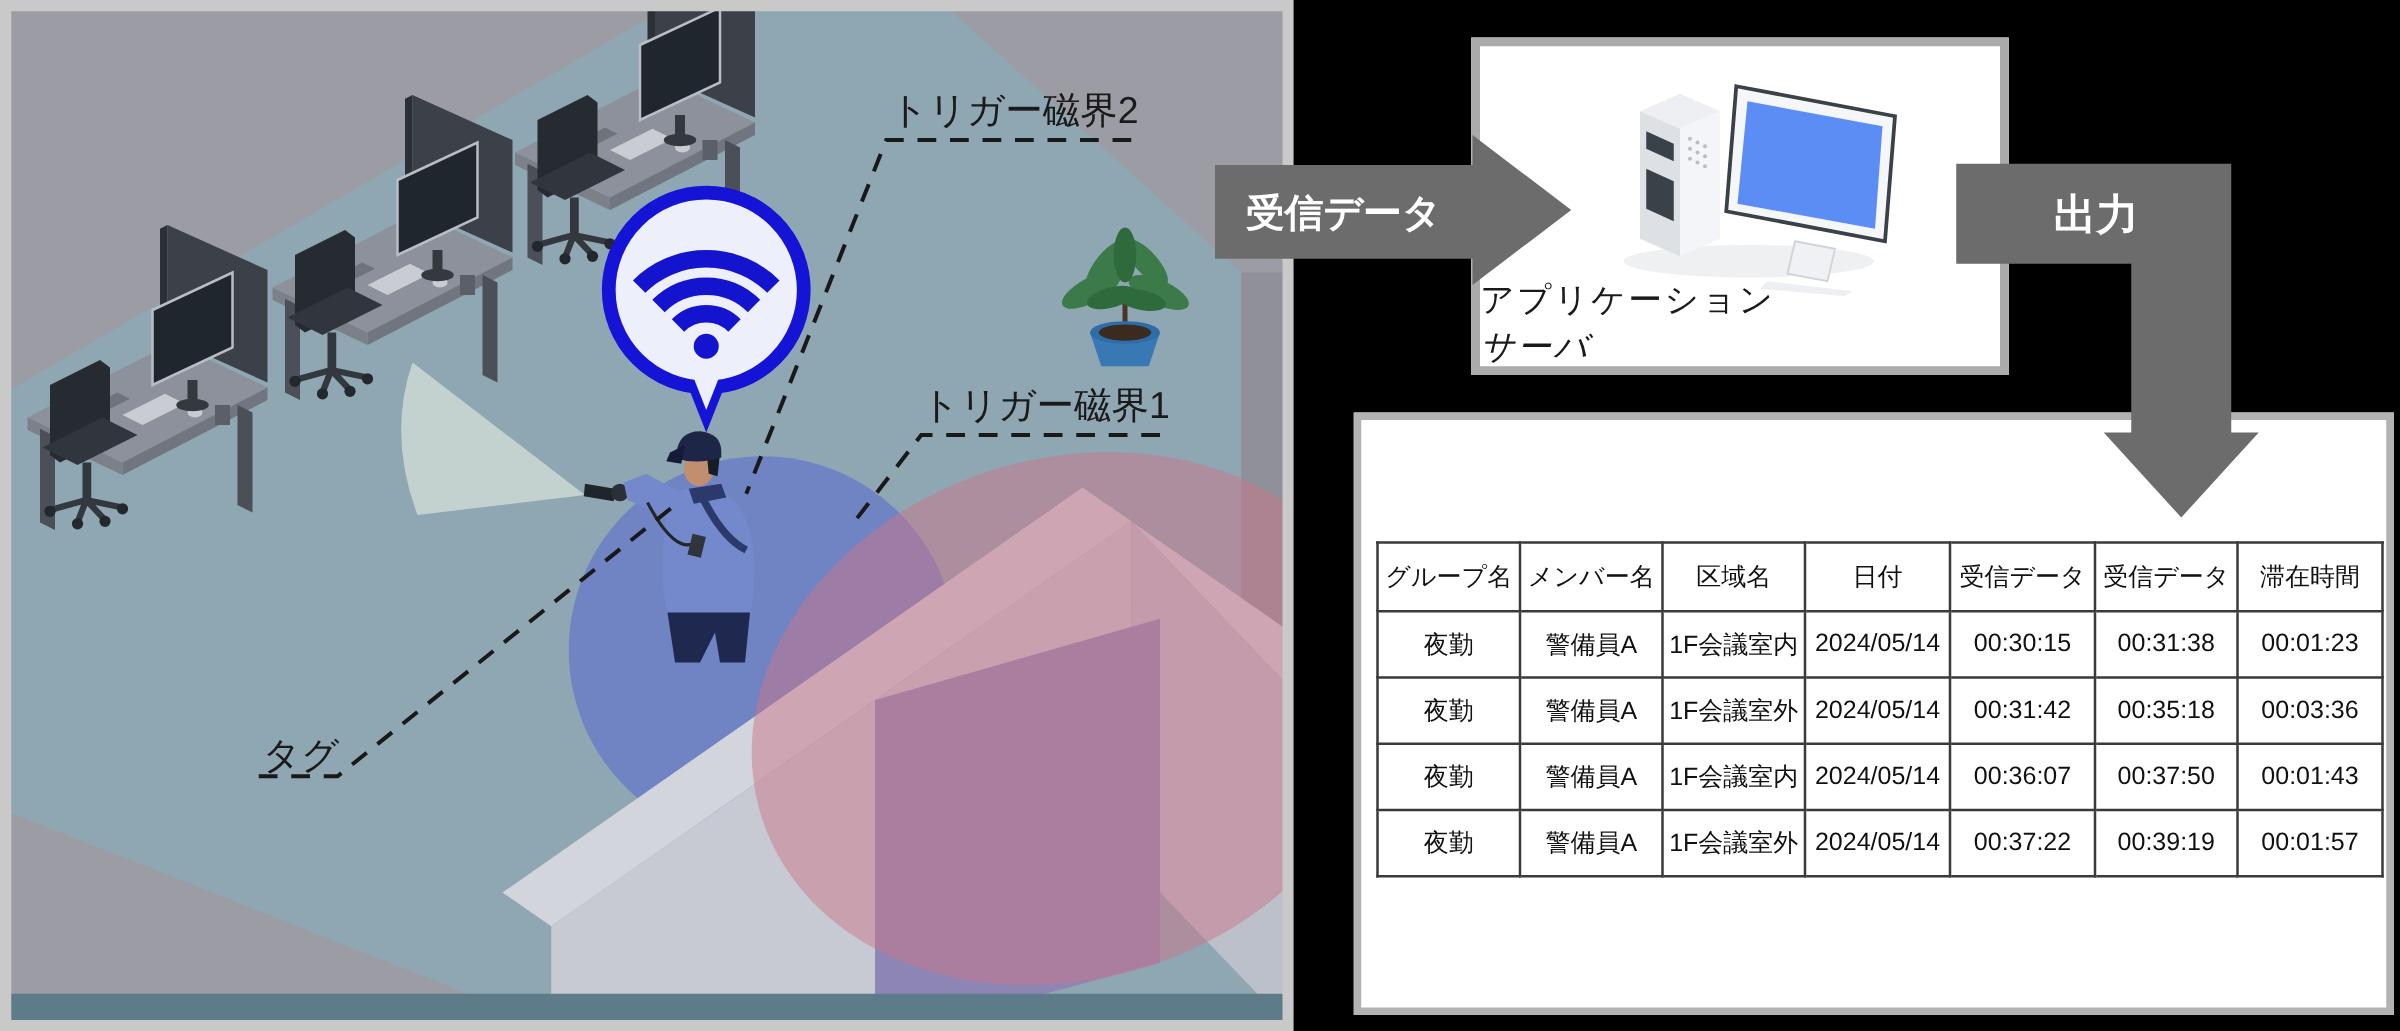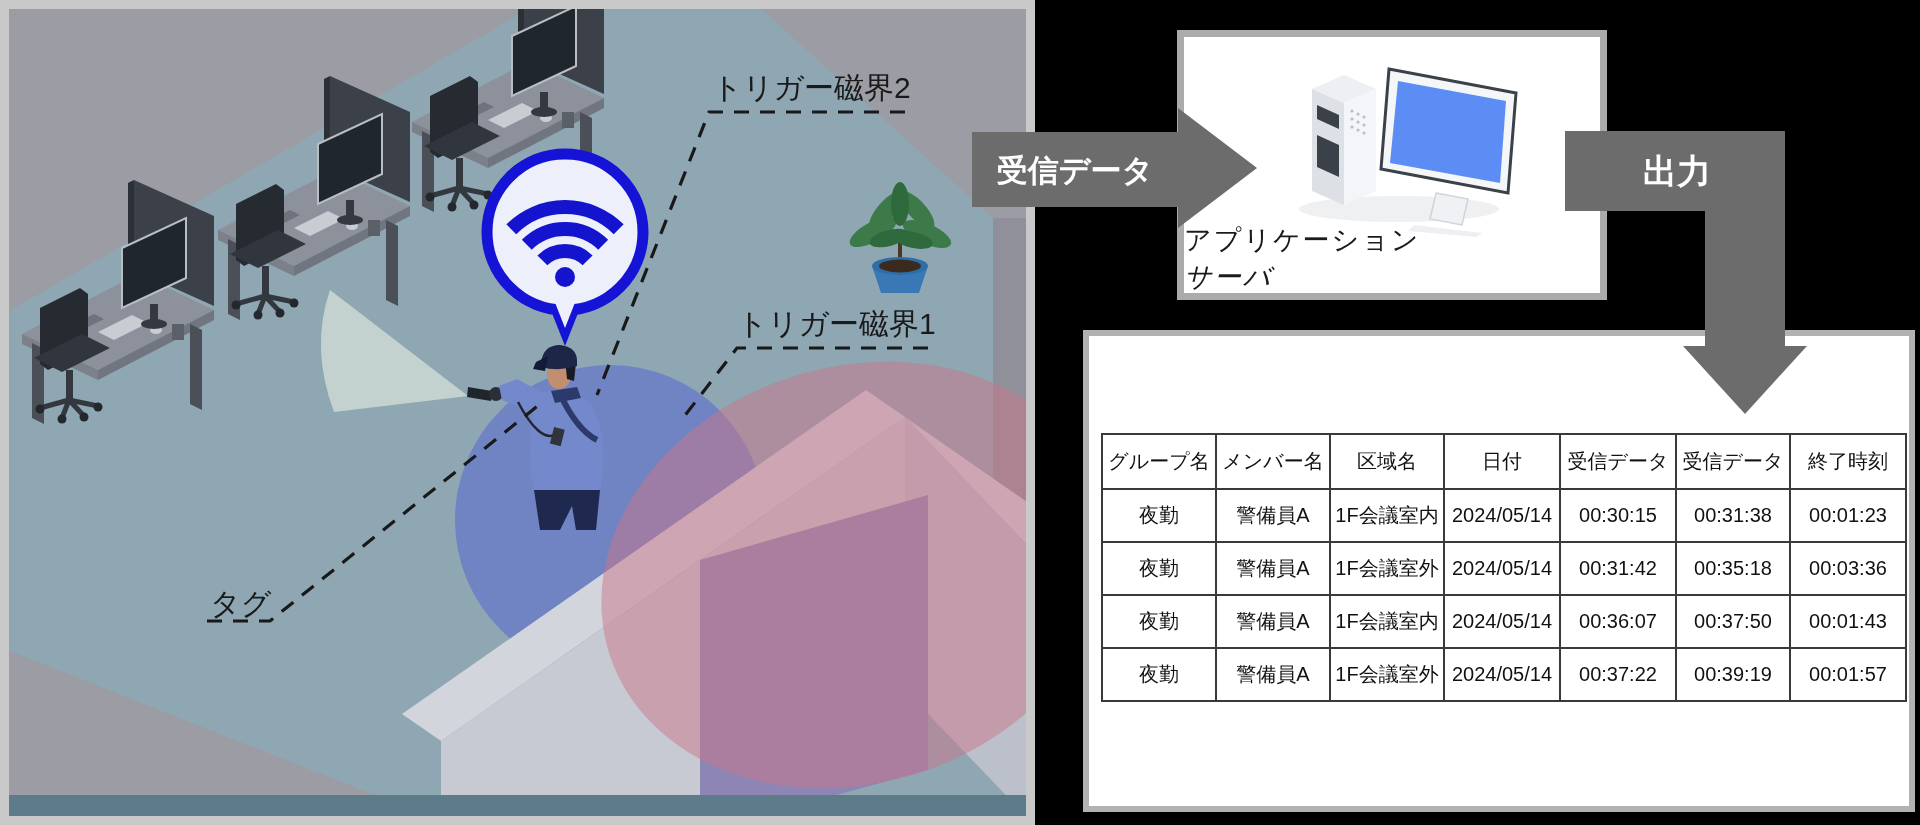--- a/index.html
+++ b/index.html
@@ -217,21 +217,21 @@
           <col style="width:116px">
       </colgroup>
       <tbody>
           <tr>
         <th>グループ名</th>
         <th>メンバー名</th>
         <th>区域名</th>
         <th>日付</th>
         <th>受信データ</th>
         <th>受信データ</th>
-        <th>終了時刻</th>
+        <th>滞在時間</th>
       </tr>
       <tr>
         <td>夜勤</td>
         <td>警備員A</td>
         <td>1F会議室内</td>
         <td>2024/05/14</td>
         <td>00:30:15</td>
         <td>00:31:38</td>
         <td>00:01:23</td>
       </tr>

